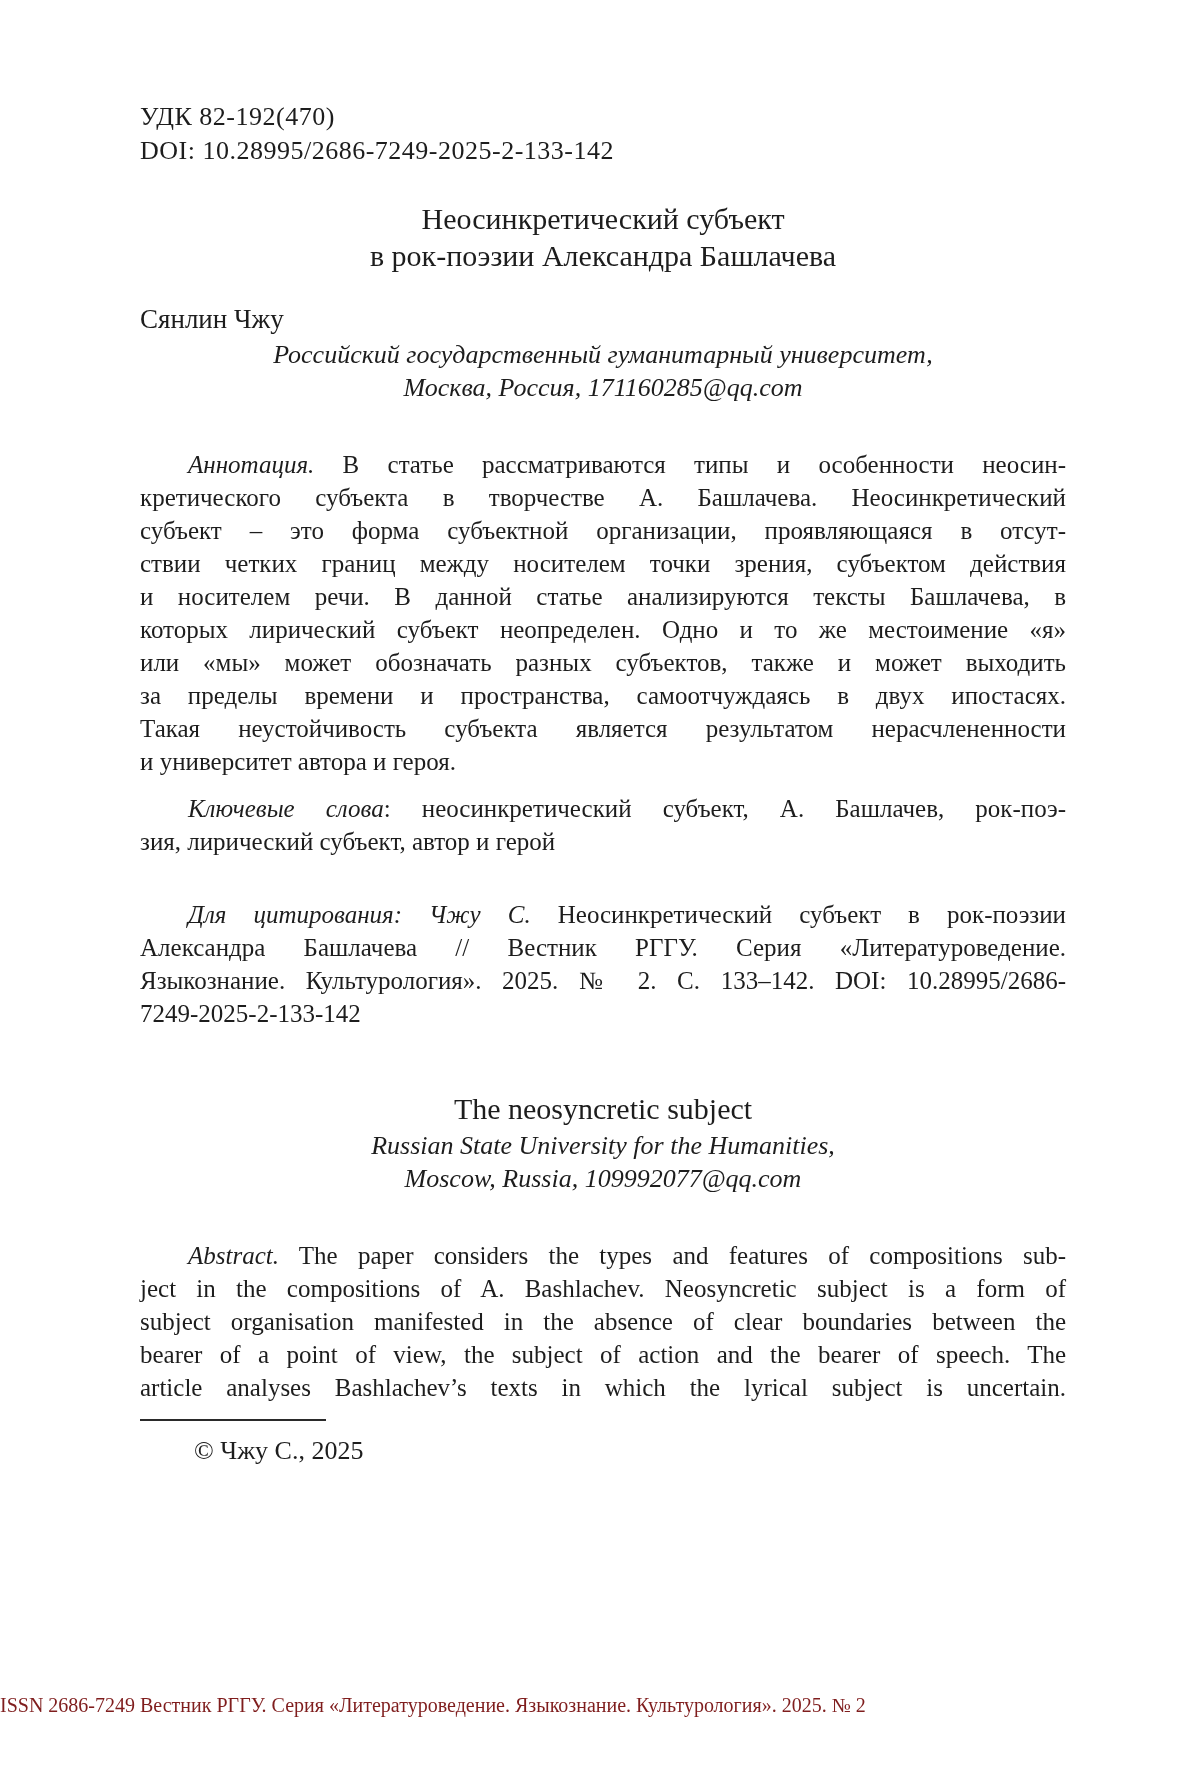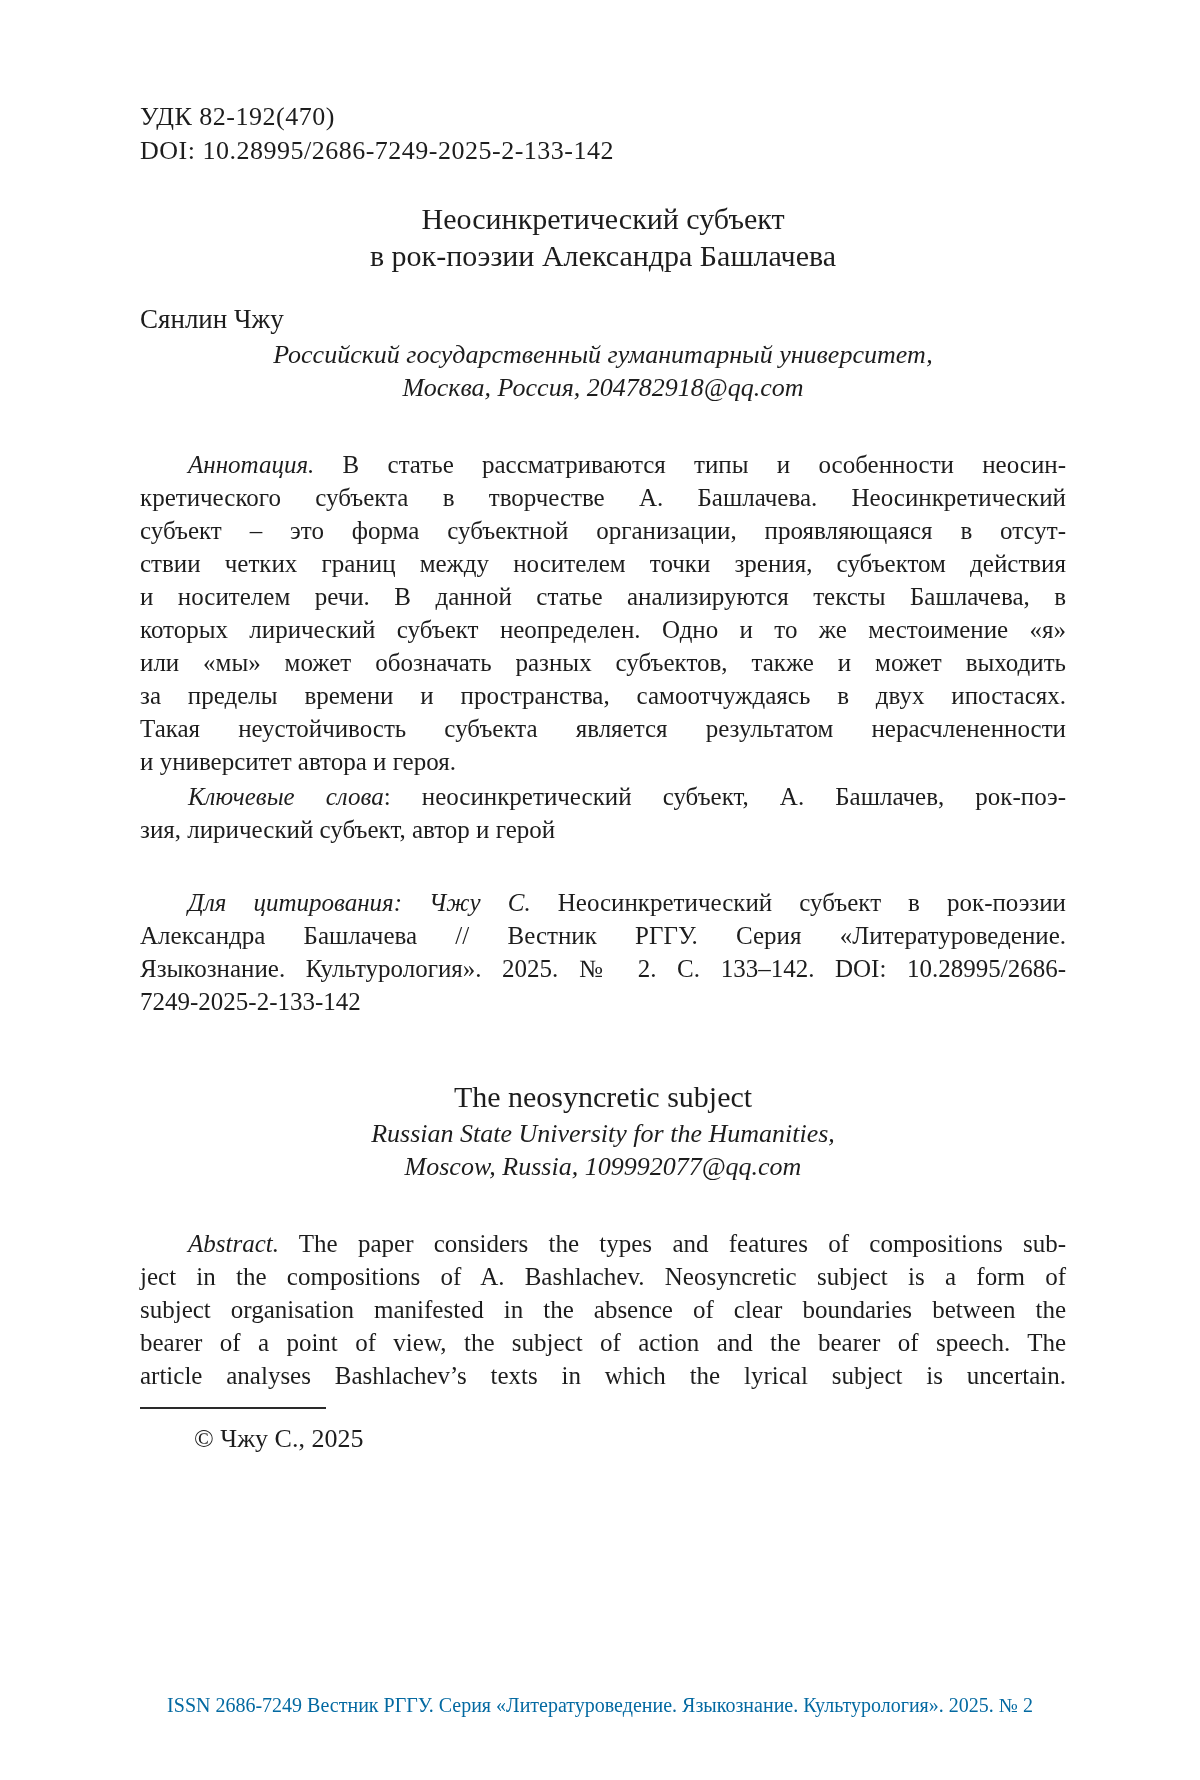--- a/index.html
+++ b/index.html
@@ -46,21 +46,21 @@
     text-align: center;
     font-style: italic;
     font-size: 26px;
     line-height: 33px;
   }
   .para {
     font-size: 25px;
     line-height: 33px;
   }
   .abstract-ru { margin-top: 44px; }
-  .keywords-ru { margin-top: 2px; }
+  .keywords-ru { margin-top: 14px; }
   .citation-ru { margin-top: 40px; }
   .abstract-en { margin-top: 44px; }
   .tline { white-space: normal; }
   .tline.j {
     text-align: justify;
     text-align-last: justify;
   }
   .tline.first { padding-left: 48px; }
   .em { font-style: italic; }
   .footnote-rule {
@@ -73,24 +73,24 @@
     margin-top: 13px;
     padding-left: 54px;
     font-size: 26px;
     line-height: 33px;
   }
   .footer {
     position: absolute;
     top: 1692px;
     left: 0;
     width: 1200px;
-    text-align: center;
+    text-align: left;
     font-size: 20px;
     line-height: 26px;
-    color: #0369a1;
+    color: #7f1d1d;
   }
 </style>
 </head>
 <body>
 
 <div class="content">
 
   <div class="meta">
     <div>УДК 82-192(470)</div>
     <div>DOI: 10.28995/2686-7249-2025-2-133-142</div>
@@ -98,21 +98,21 @@
 
   <h1 class="title title-ru">
     <span class="tl">Неосинкретический субъект</span>
     <span class="tl">в рок-поэзии Александра Башлачева</span>
   </h1>
 
   <div class="author author-ru">Сянлин Чжу</div>
 
   <div class="affil">
     <div>Российский государственный гуманитарный университет,</div>
-    <div>Москва, Россия, 204782918@qq.com</div>
+    <div>Москва, Россия, 171160285@qq.com</div>
   </div>
 
   <div class="para abstract-ru">
     <div class="tline j first"><span class="em">Аннотация.</span><span> В статье рассматриваются типы и особенности неосин-</span></div>
     <div class="tline j">кретического субъекта в творчестве А. Башлачева. Неосинкретический</div>
     <div class="tline j">субъект – это форма субъектной организации, проявляющаяся в отсут-</div>
     <div class="tline j">ствии четких границ между носителем точки зрения, субъектом действия</div>
     <div class="tline j">и носителем речи. В данной статье анализируются тексты Башлачева, в</div>
     <div class="tline j">которых лирический субъект неопределен. Одно и то же местоимение «я»</div>
     <div class="tline j">или «мы» может обозначать разных субъектов, также и может выходить</div>

